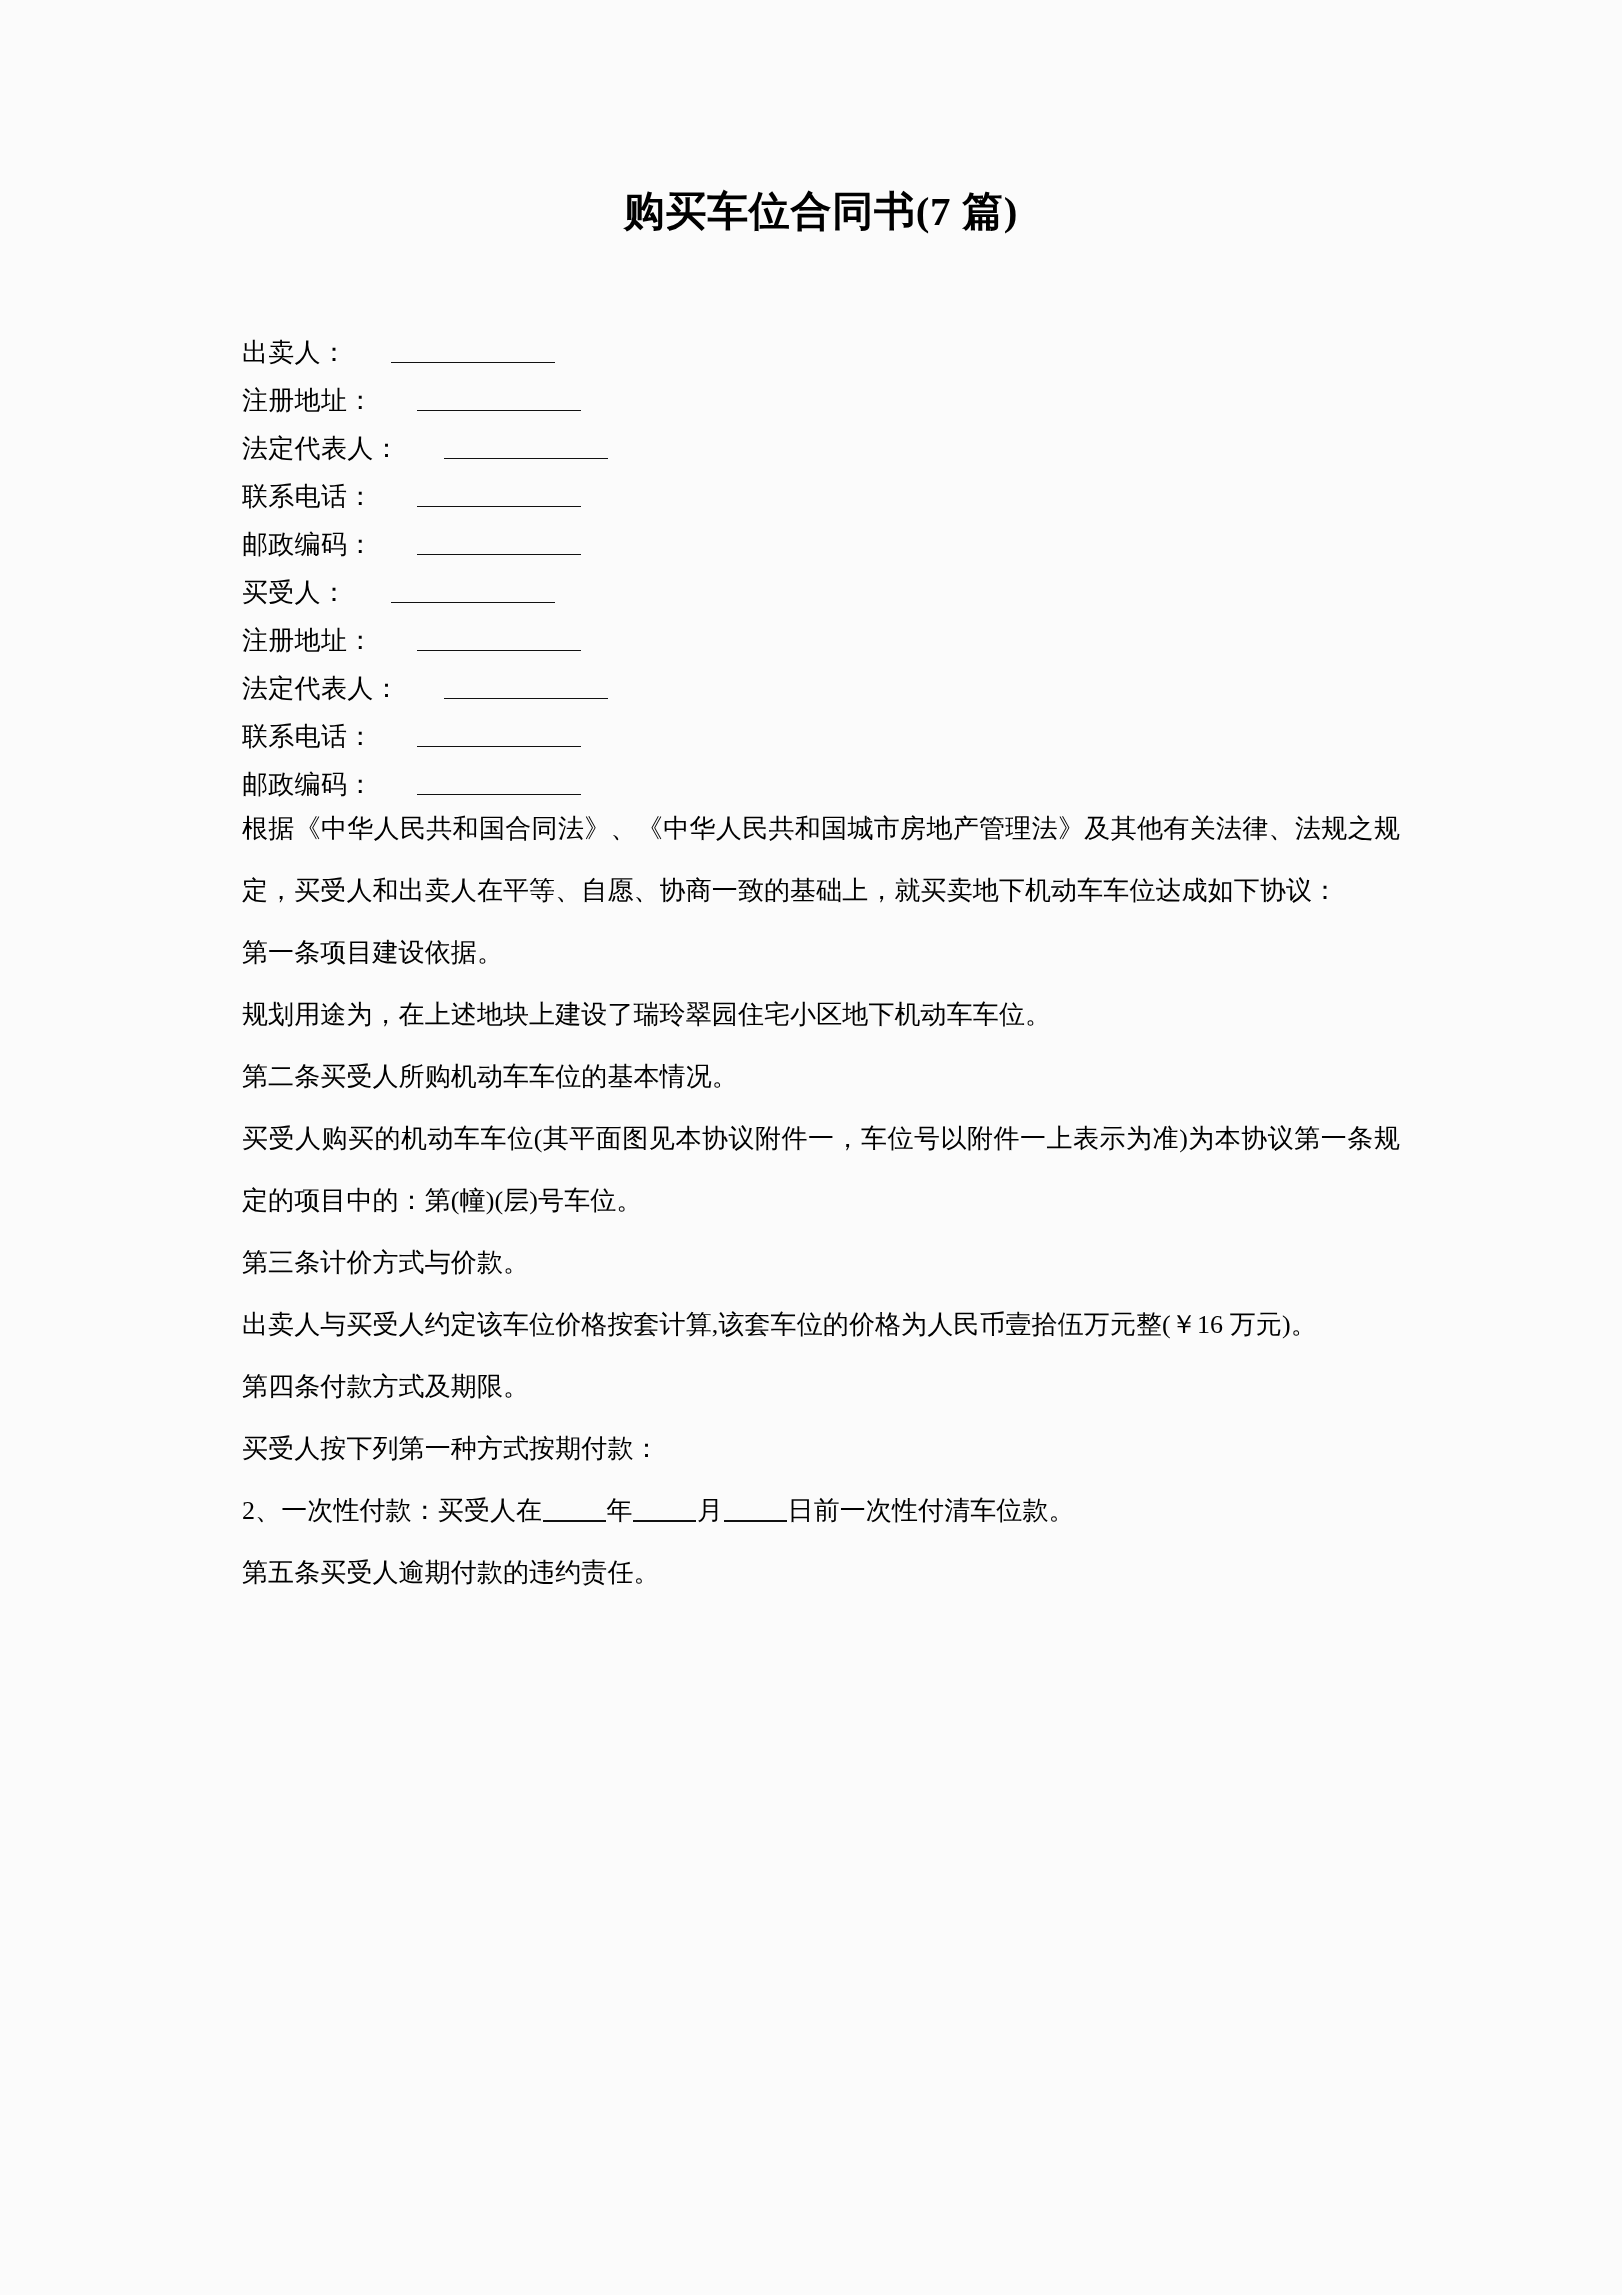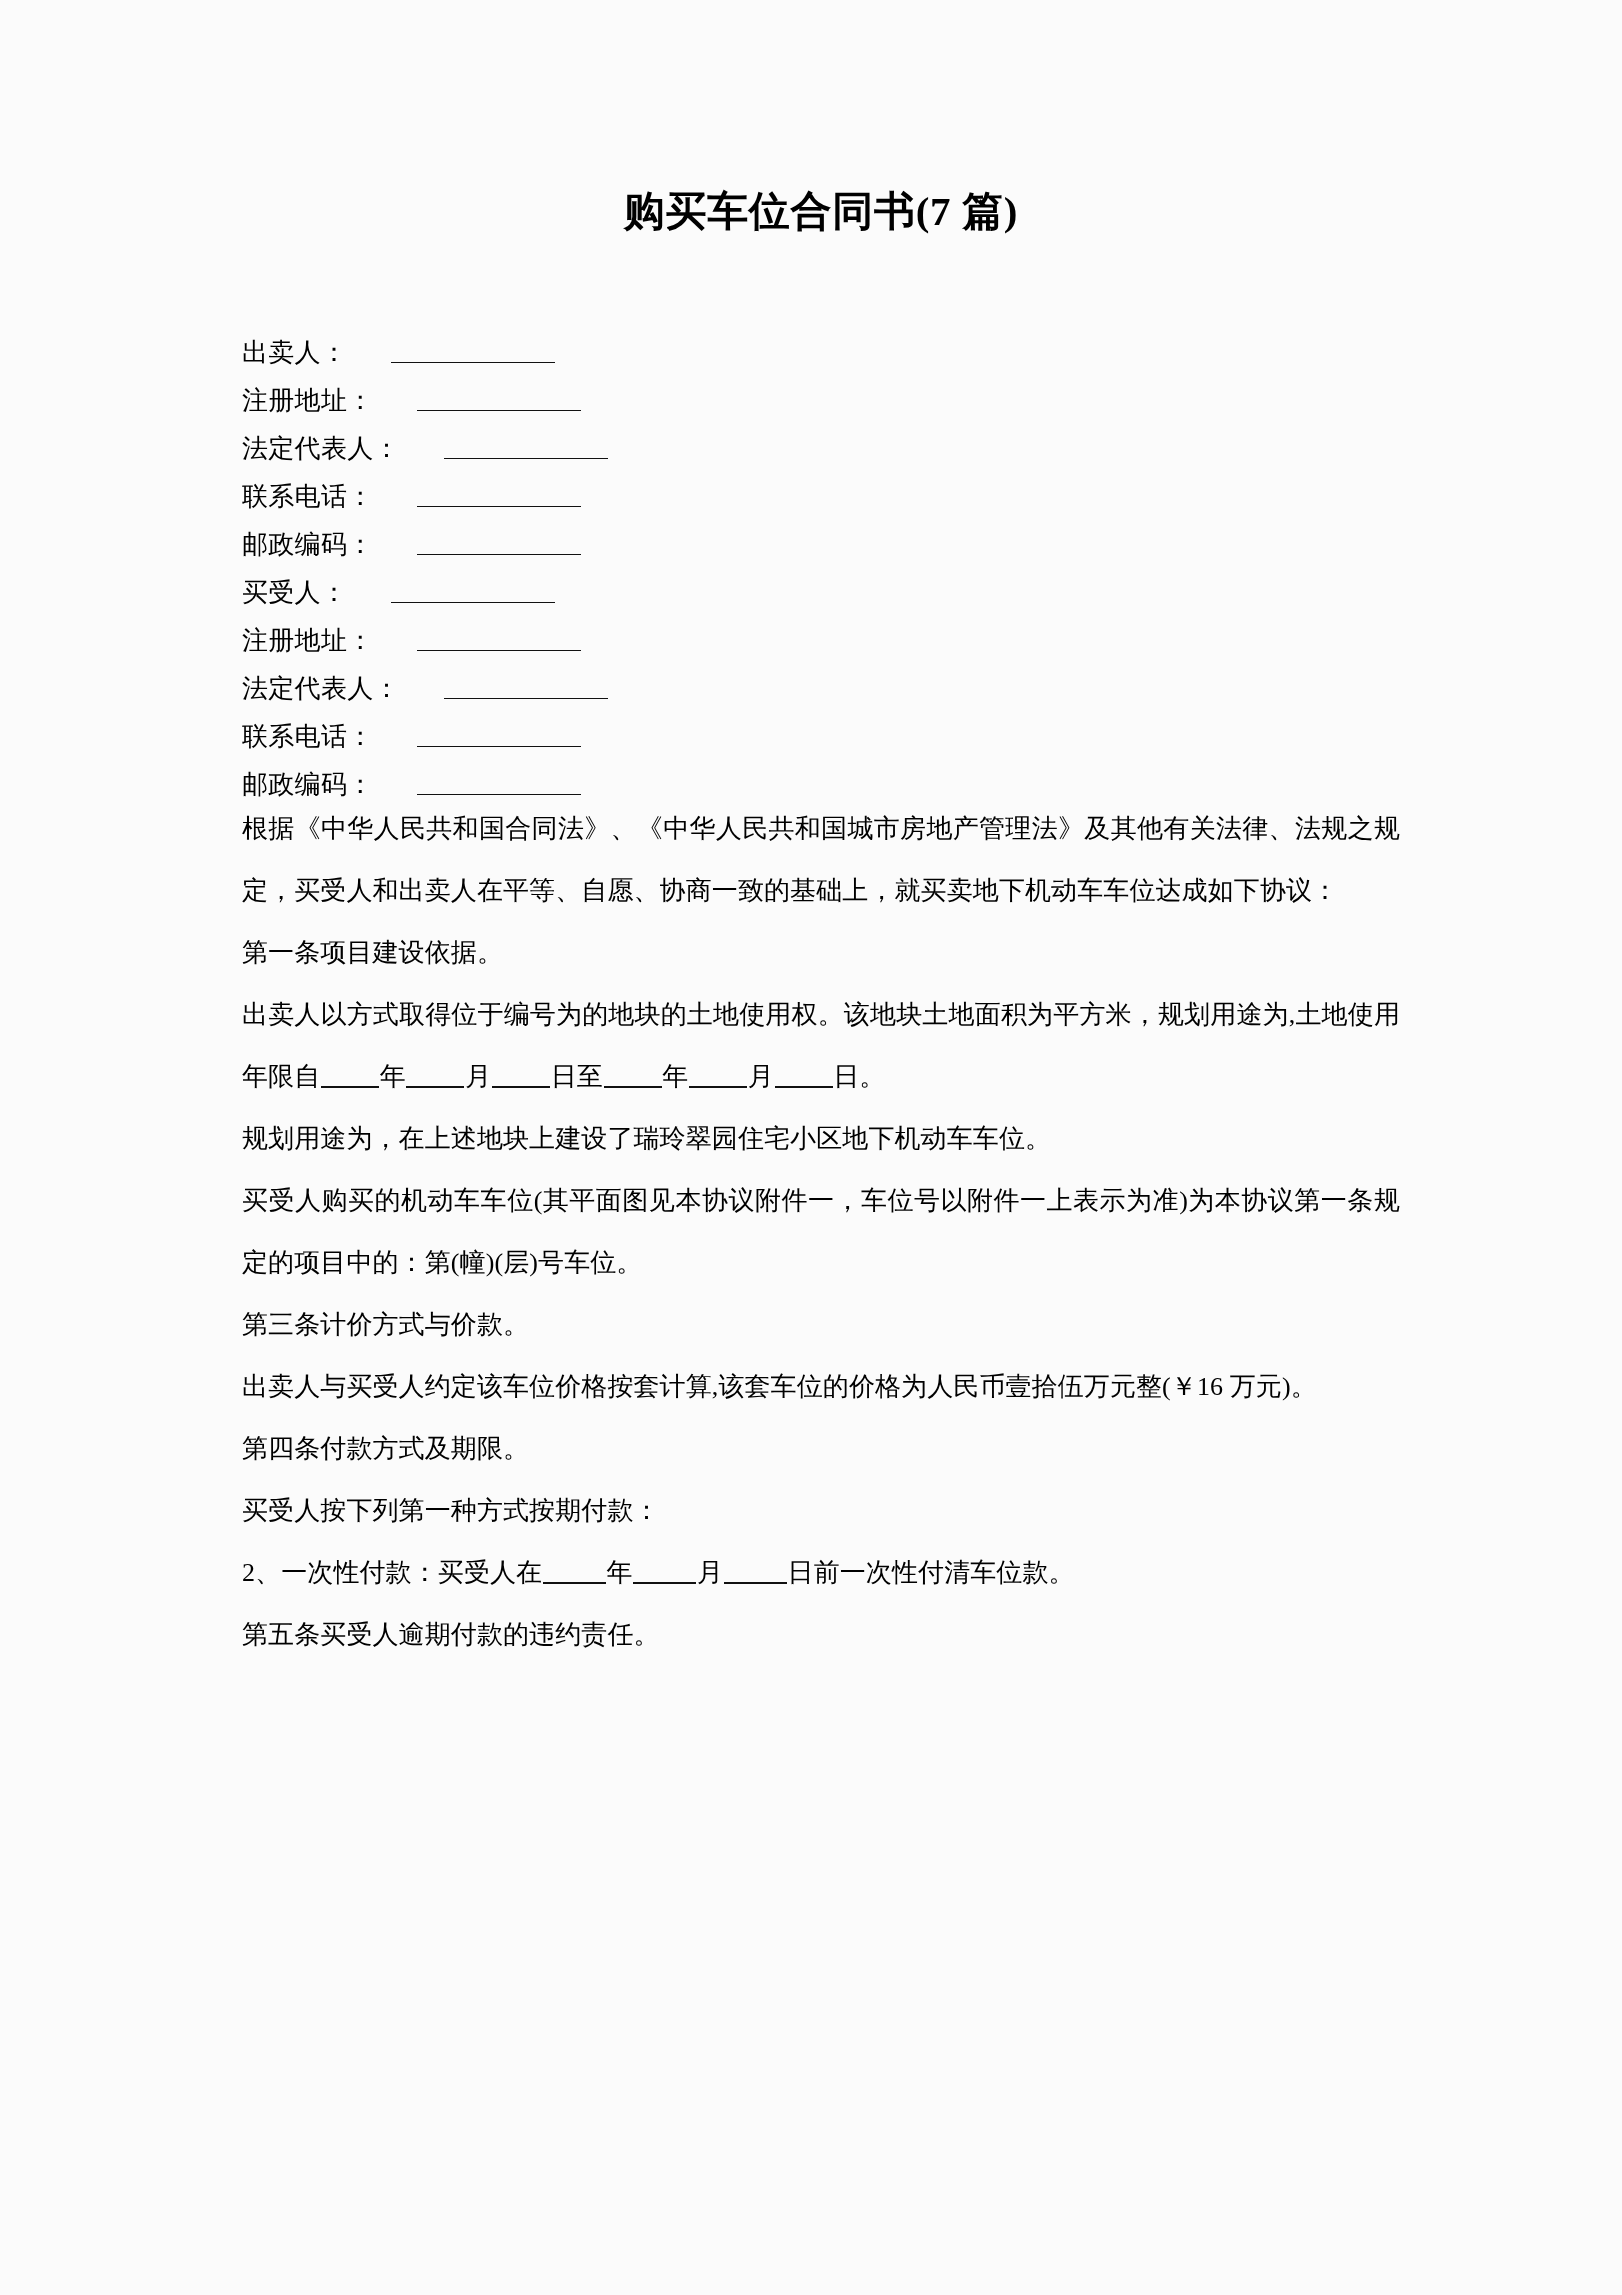--- a/index.html
+++ b/index.html
@@ -160,24 +160,24 @@
         <span class="form-label">邮政编码：</span>
         <span class="blank-line"></span>
       </div>
 
     </div>
 
     <p class="para">根据《中华人民共和国合同法》、《中华人民共和国城市房地产管理法》及其他有关法律、法规之规定，买受人和出卖人在平等、自愿、协商一致的基础上，就买卖地下机动车车位达成如下协议：</p>
 
     <p class="para tight">第一条项目建设依据。</p>
 
-    <p class="para"><span>出卖人以方式取得位于编号为的地块的土地使用权。该地块土地面积为平方米，规划用途为,土地使用年限自</span><span class="inline-blank"></span><span>年</span><span class="inline-blank"></span><span>月</span><span class="inline-blank"></span><span>日至</span><span class="inline-blank"></span><span>年</span><span class="inline-blank"></span><span>月</span><span class="inline-blank"></span><span>日。</span></p>
 
     <p class="para tight">规划用途为，在上述地块上建设了瑞玲翠园住宅小区地下机动车车位。</p>
 
+    <p class="para tight">第二条买受人所购机动车车位的基本情况。</p>
 
     <p class="para">买受人购买的机动车车位(其平面图见本协议附件一，车位号以附件一上表示为准)为本协议第一条规定的项目中的：第(幢)(层)号车位。</p>
 
     <p class="para tight">第三条计价方式与价款。</p>
 
     <p class="para">出卖人与买受人约定该车位价格按套计算,该套车位的价格为人民币壹拾伍万元整(￥16 万元)。</p>
 
     <p class="para tight">第四条付款方式及期限。</p>
 
     <p class="para tight">买受人按下列第一种方式按期付款：</p>

